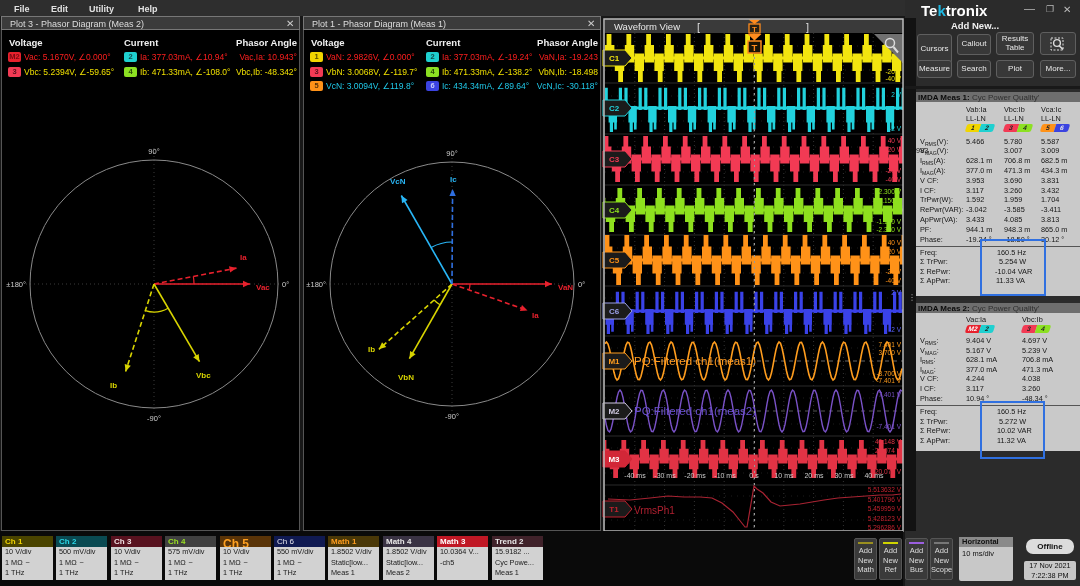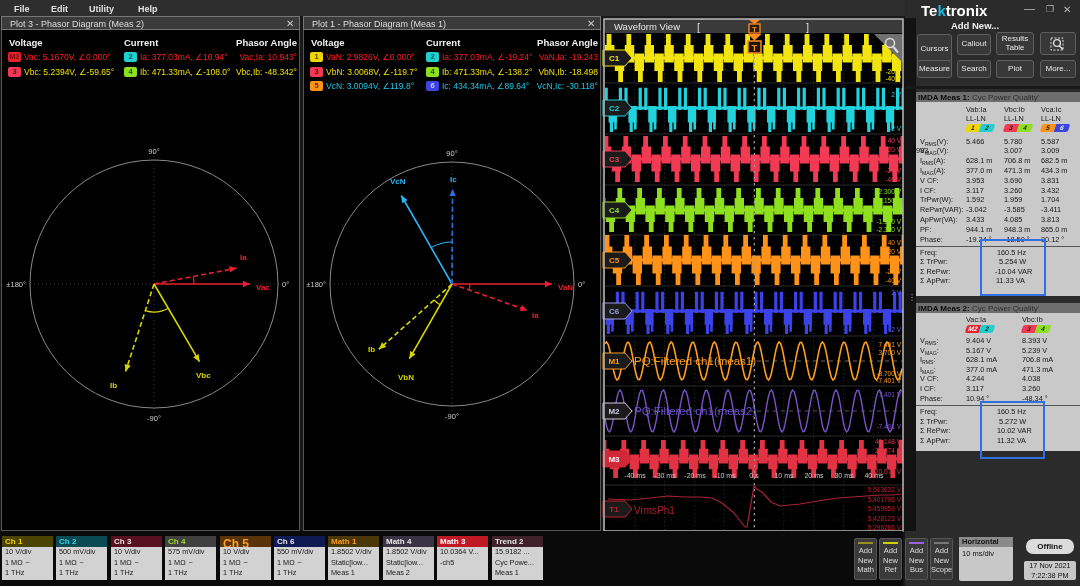--- a/index.html
+++ b/index.html
@@ -316,21 +316,21 @@
 <span class="abs" style="left:918px;top:303.5px;font-size:8px;color:#0a0a0a"><b>IMDA Meas 2:</b> <span style="color:#2e2e2e">Cyc Power Quality'</span></span>
 <div class="abs" style="left:916px;top:313px;width:164px;height:138px;background:#c9c9c9"></div>
 <span class="abs tl" style="left:966px;top:314.5px">Vac:Ia</span>
 <span class="abs tl" style="left:1022px;top:314.5px">Vbc:Ib</span>
 <span class="abs" style="left:966px;top:325px;width:14px;height:8px;background:#e8212d;color:#fff;font-size:6.5px;font-weight:bold;text-align:center;line-height:8px;transform:skewX(-18deg);border-radius:2px 0 0 2px">M2</span>
 <span class="abs" style="left:980px;top:325px;width:14px;height:8px;background:#1fd0d0;color:#222;font-size:6.5px;font-weight:bold;text-align:center;line-height:8px;transform:skewX(-18deg);border-radius:0 2px 2px 0">2</span>
 <span class="abs" style="left:1022px;top:325px;width:14px;height:8px;background:#f23a54;color:#222;font-size:6.5px;font-weight:bold;text-align:center;line-height:8px;transform:skewX(-18deg);border-radius:2px 0 0 2px">3</span>
 <span class="abs" style="left:1036px;top:325px;width:14px;height:8px;background:#8ce022;color:#222;font-size:6.5px;font-weight:bold;text-align:center;line-height:8px;transform:skewX(-18deg);border-radius:0 2px 2px 0">4</span>
 <span class="abs tl" style="left:920px;top:336px">V<sub>RMS</sub>:</span>
 <span class="abs tl" style="left:966px;top:336px">9.404 V</span>
-<span class="abs tl" style="left:1022px;top:336px">8.393 V</span>
+<span class="abs tl" style="left:1022px;top:336px">4.697 V</span>
 <span class="abs tl" style="left:920px;top:345.6px">V<sub>MAG</sub>:</span>
 <span class="abs tl" style="left:966px;top:345.6px">5.167 V</span>
 <span class="abs tl" style="left:1022px;top:345.6px">5.239 V</span>
 <span class="abs tl" style="left:920px;top:355.20000000000005px">I<sub>RMS</sub>:</span>
 <span class="abs tl" style="left:966px;top:355.20000000000005px">628.1 mA</span>
 <span class="abs tl" style="left:1022px;top:355.20000000000005px">706.8 mA</span>
 <span class="abs tl" style="left:920px;top:364.80000000000007px">I<sub>MAG</sub>:</span>
 <span class="abs tl" style="left:966px;top:364.80000000000007px">377.0 mA</span>
 <span class="abs tl" style="left:1022px;top:364.80000000000007px">471.3 mA</span>
 <span class="abs tl" style="left:920px;top:374.4000000000001px">V CF:</span>
@@ -356,21 +356,21 @@
 <div class="abs" style="left:2px;top:536px;width:51px;height:11px;background:#4a4400;color:#f2d500;font-size:8px;font-weight:bold;padding:1px 0 0 3px">Ch 1</div>
 <div class="abs" style="left:2px;top:547px;width:51px;height:33px;background:#d2d2d2;color:#1a1a1a;font-size:7.3px;line-height:10.5px;padding:0 0 0 3px;white-space:nowrap;overflow:hidden">10 V/div<br>1 MΩ  ~<br>1 THz</div>
 <div class="abs" style="left:56px;top:536px;width:51px;height:11px;background:#0a4a52;color:#2ad8e8;font-size:8px;font-weight:bold;padding:1px 0 0 3px">Ch 2</div>
 <div class="abs" style="left:56px;top:547px;width:51px;height:33px;background:#d2d2d2;color:#1a1a1a;font-size:7.3px;line-height:10.5px;padding:0 0 0 3px;white-space:nowrap;overflow:hidden">500 mV/div<br>1 MΩ  ~<br>1 THz</div>
 <div class="abs" style="left:111px;top:536px;width:51px;height:11px;background:#58121f;color:#f0e0e2;font-size:8px;font-weight:bold;padding:1px 0 0 3px">Ch 3</div>
 <div class="abs" style="left:111px;top:547px;width:51px;height:33px;background:#d2d2d2;color:#1a1a1a;font-size:7.3px;line-height:10.5px;padding:0 0 0 3px;white-space:nowrap;overflow:hidden">10 V/div<br>1 MΩ  ~<br>1 THz</div>
 <div class="abs" style="left:165px;top:536px;width:51px;height:14px;background:#404040;color:#9ae022;font-size:8px;font-weight:bold;padding:1px 0 0 3px">Ch 4</div>
 <div class="abs" style="left:165px;top:547px;width:51px;height:33px;background:#d2d2d2;color:#1a1a1a;font-size:7.3px;line-height:10.5px;padding:0 0 0 3px;white-space:nowrap;overflow:hidden">575 mV/div<br>1 MΩ  ~<br>1 THz</div>
 <div class="abs" style="left:220px;top:536px;width:51px;height:11px;background:#5a3408;color:#ffa020;font-size:12px;font-weight:bold;padding:1px 0 0 3px">Ch 5</div>
 <div class="abs" style="left:220px;top:547px;width:51px;height:33px;background:#d2d2d2;color:#1a1a1a;font-size:7.3px;line-height:10.5px;padding:0 0 0 3px;white-space:nowrap;overflow:hidden">10 V/div<br>1 MΩ  ~<br>1 THz</div>
-<div class="abs" style="left:274px;top:536px;width:51px;height:18px;background:#101a52;color:#e8e8f0;font-size:8px;font-weight:bold;padding:1px 16px 0 3px">Ch 6</div>
+<div class="abs" style="left:274px;top:536px;width:51px;height:18px;background:#101a52;color:#e8e8f0;font-size:8px;font-weight:normal;padding:1px 16px 0 3px">Ch 6</div>
 <div class="abs" style="left:274px;top:547px;width:51px;height:33px;background:#d2d2d2;color:#1a1a1a;font-size:7.3px;line-height:10.5px;padding:0 0 0 3px;white-space:nowrap;overflow:hidden">550 mV/div<br>1 MΩ  ~<br>1 THz</div>
 <div class="abs" style="left:328px;top:536px;width:51px;height:11px;background:#4a3808;color:#ff9d1e;font-size:8px;font-weight:bold;padding:1px 0 0 3px">Math 1</div>
 <div class="abs" style="left:328px;top:547px;width:51px;height:33px;background:#d2d2d2;color:#1a1a1a;font-size:7.3px;line-height:10.5px;padding:0 0 0 3px;white-space:nowrap;overflow:hidden">1.8502 V/div<br>Static[low...<br>Meas 1</div>
 <div class="abs" style="left:383px;top:536px;width:51px;height:11px;background:#3a3344;color:#e8e8e8;font-size:8px;font-weight:bold;padding:1px 0 0 3px">Math 4</div>
 <div class="abs" style="left:383px;top:547px;width:51px;height:33px;background:#d2d2d2;color:#1a1a1a;font-size:7.3px;line-height:10.5px;padding:0 0 0 3px;white-space:nowrap;overflow:hidden">1.8502 V/div<br>Static[low...<br>Meas 2</div>
 <div class="abs" style="left:437px;top:536px;width:51px;height:11px;background:#c01825;color:#ffffff;font-size:8px;font-weight:bold;padding:1px 0 12px 3px">Math 3</div>
 <div class="abs" style="left:437px;top:547px;width:51px;height:33px;background:#d2d2d2;color:#1a1a1a;font-size:7.3px;line-height:10.5px;padding:0 0 0 3px;white-space:nowrap;overflow:hidden">10.0364 V...<br>-ch5<br></div>
 <div class="abs" style="left:492px;top:536px;width:51px;height:11px;background:#40222a;color:#e8e8e8;font-size:8px;font-weight:bold;padding:1px 0 0 3px">Trend 2</div>
 <div class="abs" style="left:492px;top:547px;width:51px;height:33px;background:#d2d2d2;color:#1a1a1a;font-size:7.3px;line-height:10.5px;padding:0 0 0 3px;white-space:nowrap;overflow:hidden">15.9182 ...<br>Cyc Powe...<br>Meas 1</div>
 <div class="abs" style="left:854px;top:538px;width:23px;height:42px;background:#3a3a3a;border:1px solid #555;border-radius:2px;color:#ddd;font-size:7.5px;text-align:center;line-height:9.5px;padding-top:3px"><div style="margin:0 3px 2px;height:2px;background:#9a8f1f"></div>Add<br>New<br>Math</div>

